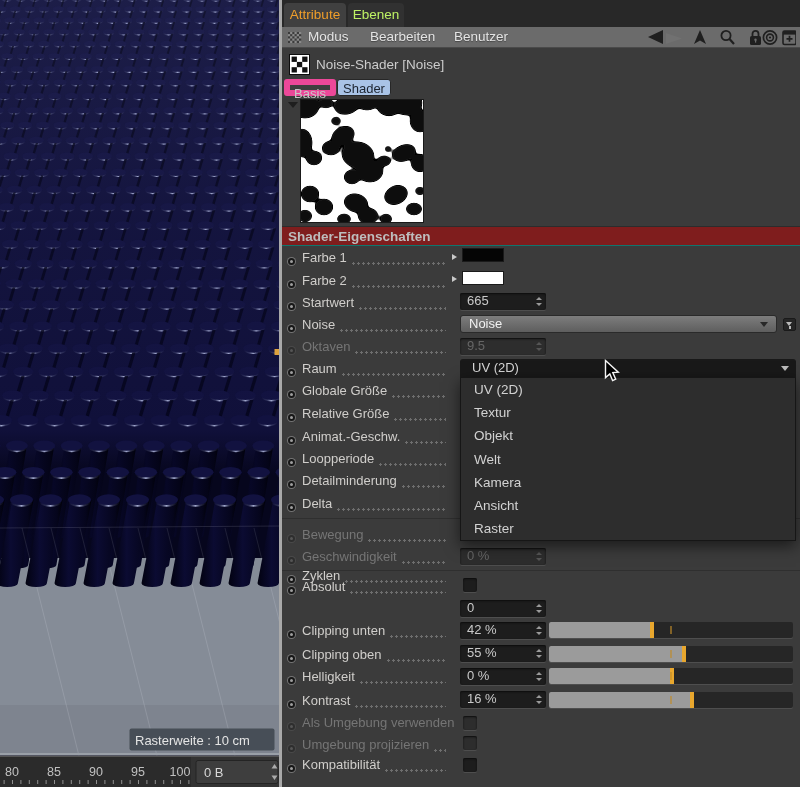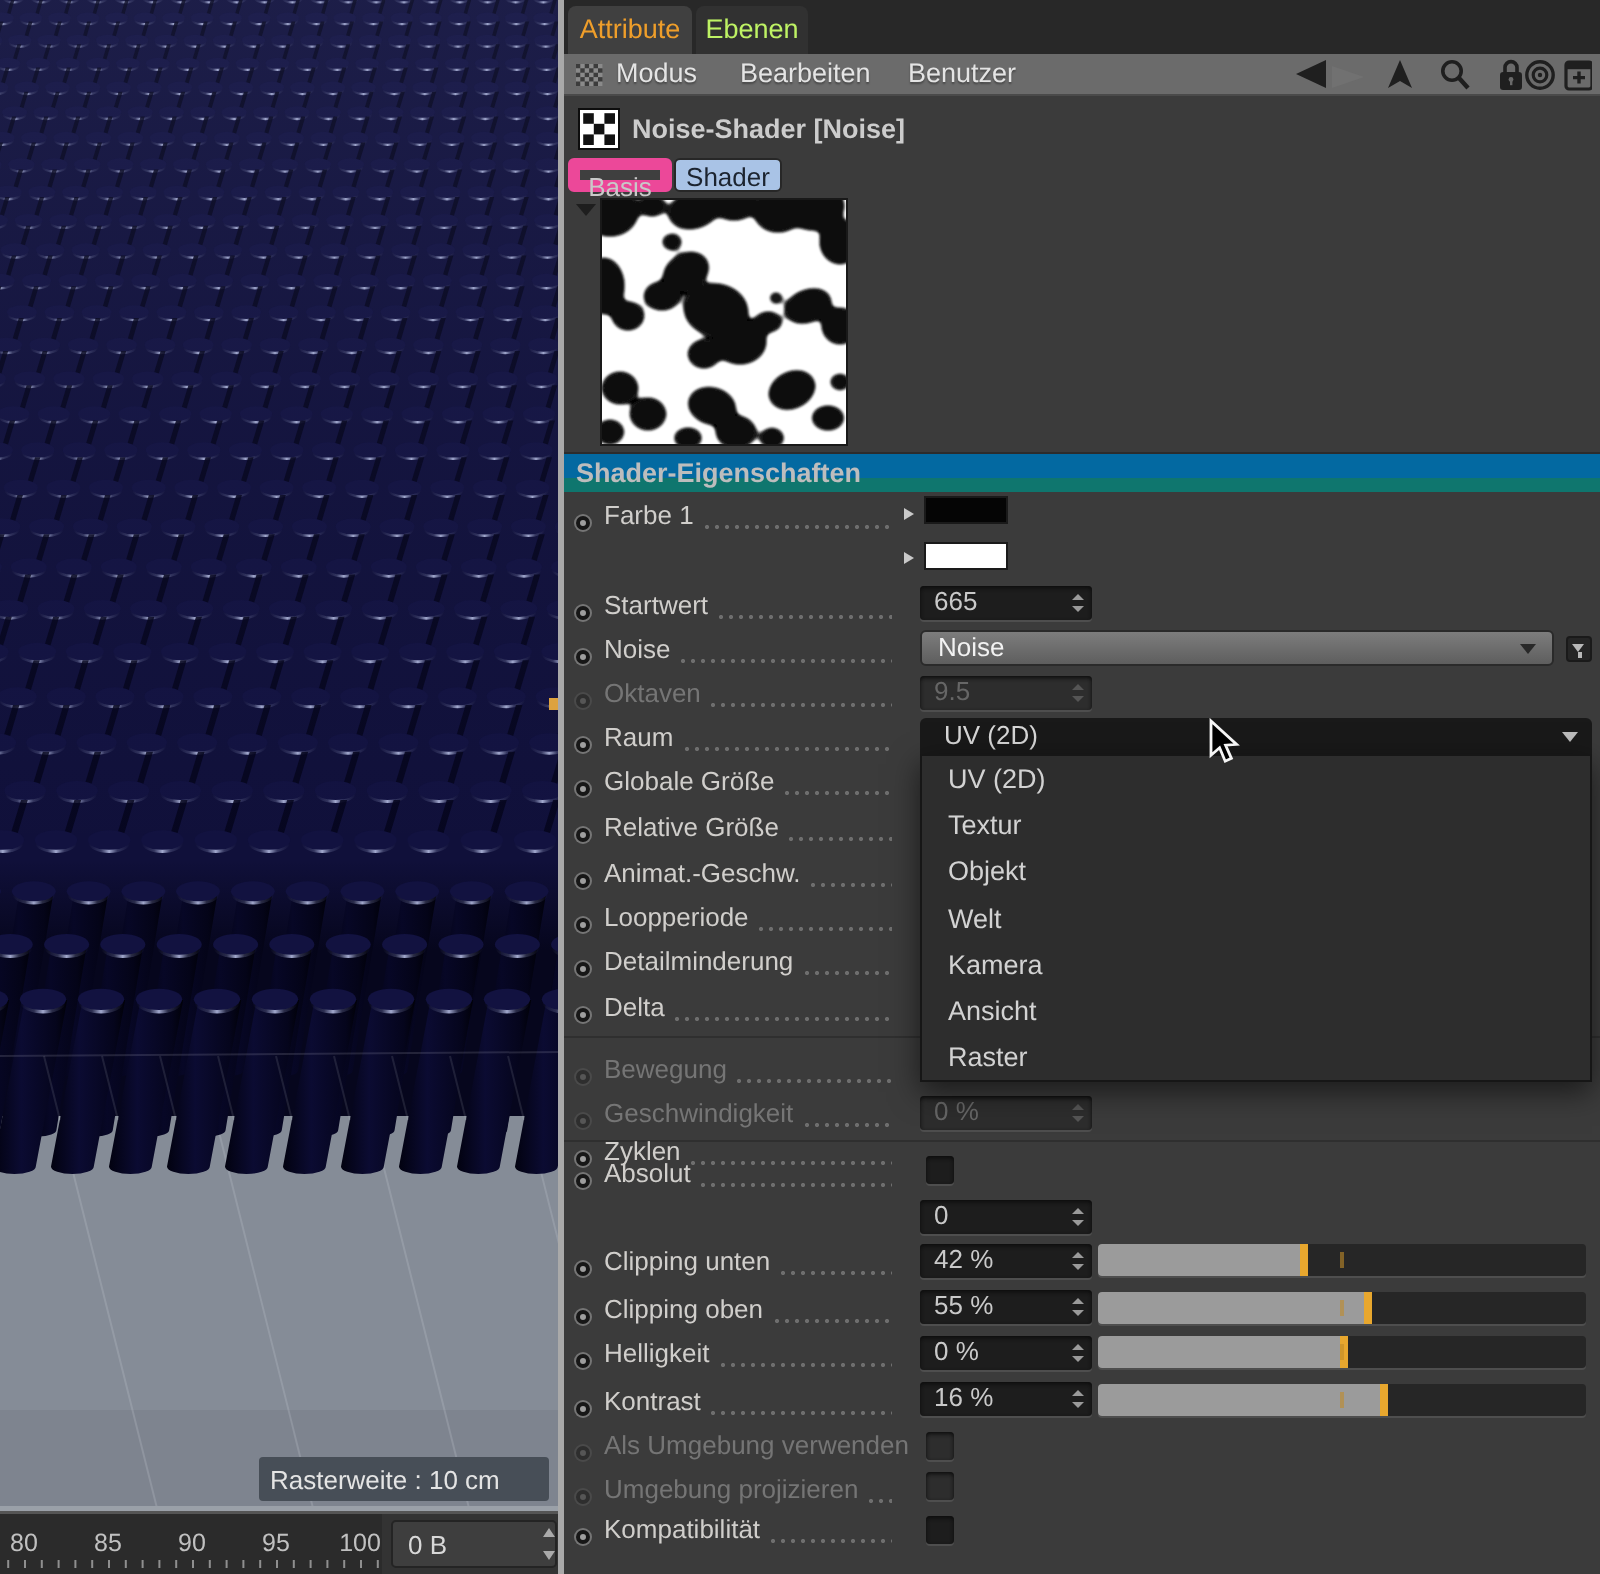--- a/index.html
+++ b/index.html
@@ -10,27 +10,27 @@
 #tabbar {position:absolute;left:0;top:0;width:582px;height:27px;background:#282828}
 .tab {position:absolute;top:3px;height:24px;border-radius:4px 4px 0 0;font-size:13.5px;line-height:24px;text-align:center}
 #tab1 {left:2px;width:62px;background:#404040;color:#ef9e2a}
 #tab2 {left:66px;width:56px;background:#313131;color:#bef264}
 #menubar {position:absolute;left:0;top:27px;width:518px;height:21px;background:#6b6b6b;border-bottom:1px solid #4a4a4a}
 #menubar span {position:absolute;top:2px;font-size:13.5px;color:#e4e4e4;text-shadow:0 1px 1px rgba(0,0,0,0.35)}
 #gicon {position:absolute;left:6px;top:4px}
 #micons {position:absolute;right:4px;top:1px}
 #objrow {position:absolute;left:0;top:48px;width:518px;height:28px}
 #objrow svg {position:absolute;left:7px;top:6px}
-#objrow b {position:absolute;left:34px;top:9px;font-size:13.5px;font-weight:bold;color:#cccccc}
+#objrow b {position:absolute;left:34px;top:9px;font-size:13.5px;font-weight:normal;color:#cccccc}
 .btab {position:absolute;height:17px;border-radius:3px;font-size:13px;text-align:center;line-height:17px}
 #btab1 {left:2px;top:79px;width:52px;background:#3f3f3f;border:6px solid #ec4899;color:#c9c9c9}
 #btab2 {left:55px;top:79px;width:54px;background:#a9c3e6;border:1px solid #272727;color:#1c2430}
 #disc {position:absolute;left:6px;top:102px;width:0;height:0;border-left:5px solid transparent;border-right:5px solid transparent;border-top:6px solid #1e1e1e}
 #preview {position:absolute;left:18px;top:99px;width:124px;height:124px;border:1px solid #191919}
-#shdr {position:absolute;left:0;top:226px;width:518px;height:20px;background:#0369a1;border-top:1px solid #2c2c2c;border-bottom:7px solid #0f766e;font-size:13.5px;font-weight:bold;color:#bdbdbd;line-height:19px;padding-left:6px}
+#shdr {position:absolute;left:0;top:226px;width:518px;height:20px;background:#7f1d1d;border-top:1px solid #2c2c2c;border-bottom:1px solid #0f766e;font-size:13.5px;font-weight:bold;color:#bdbdbd;line-height:19px;padding-left:6px}
 .row {position:absolute;left:6px;width:160px;height:16px;display:flex;align-items:flex-end}
 .ric {width:7px;height:7px;border-radius:50%;border:2.5px solid #171717;background:#9e9e9e;box-shadow:0 0 0 1px #757575;flex:0 0 auto}
 .dim .ric {border-color:#2e2e2e;background:#565656;box-shadow:0 0 0 1px #4a4a4a}
 .rlb {margin-left:7px;font-size:13px;color:#d0cecb;white-space:nowrap}
 .dim .rlb {color:#757575}
 .lead {flex:1 1 auto;height:3px;margin:8px 2px 0 4px;background-image:radial-gradient(circle,#6e6e6e 1px,rgba(0,0,0,0) 1.1px);background-size:5px 3px;background-repeat:repeat-x}
 .tri {position:absolute;left:170px;width:0;height:0;border-top:3.5px solid transparent;border-bottom:3.5px solid transparent;border-left:5px solid #c9c9c9}
 .swatch {position:absolute;left:180px;width:42px;height:14px;border:1px solid #1a1a1a}
 .nfield {position:absolute;left:178px;width:86px;height:17px;background:#1d1d1d;border-radius:2px;box-shadow:inset 0 1px 2px #0c0c0c,0 1px 0 #4e4e4e;font-size:13px;color:#c9c9c9;line-height:16px}
 .nfield span:first-child {position:absolute;left:7px}
@@ -1745,20 +1745,25 @@
 <div id="shdr">Shader-Eigenschaften</div>
 <div class="gsep" style="top:518px"></div>
 <div class="gsep" style="top:570px"></div>
 <div class="row" style="top:249px">
         <span class="ric"></span>
         <span class="rlb">Farbe 1</span>
         <span class="lead"></span>
       </div>
       <div class="tri" style="top:254px"></div>
       <div class="swatch" style="top:248px;background:#050505"></div>
+      <div class="row" style="top:272px">
+        <span class="ric"></span>
+        <span class="rlb">Farbe 2</span>
+        <span class="lead"></span>
+      </div>
       <div class="tri" style="top:276px"></div>
       <div class="swatch" style="top:271px;background:#ffffff"></div>
       <div class="row" style="top:294px">
         <span class="ric"></span>
         <span class="rlb">Startwert</span>
         <span class="lead"></span>
       </div>
       <div class="nfield" style="top:293px">
         <span>665</span>
         <span class="spin">

